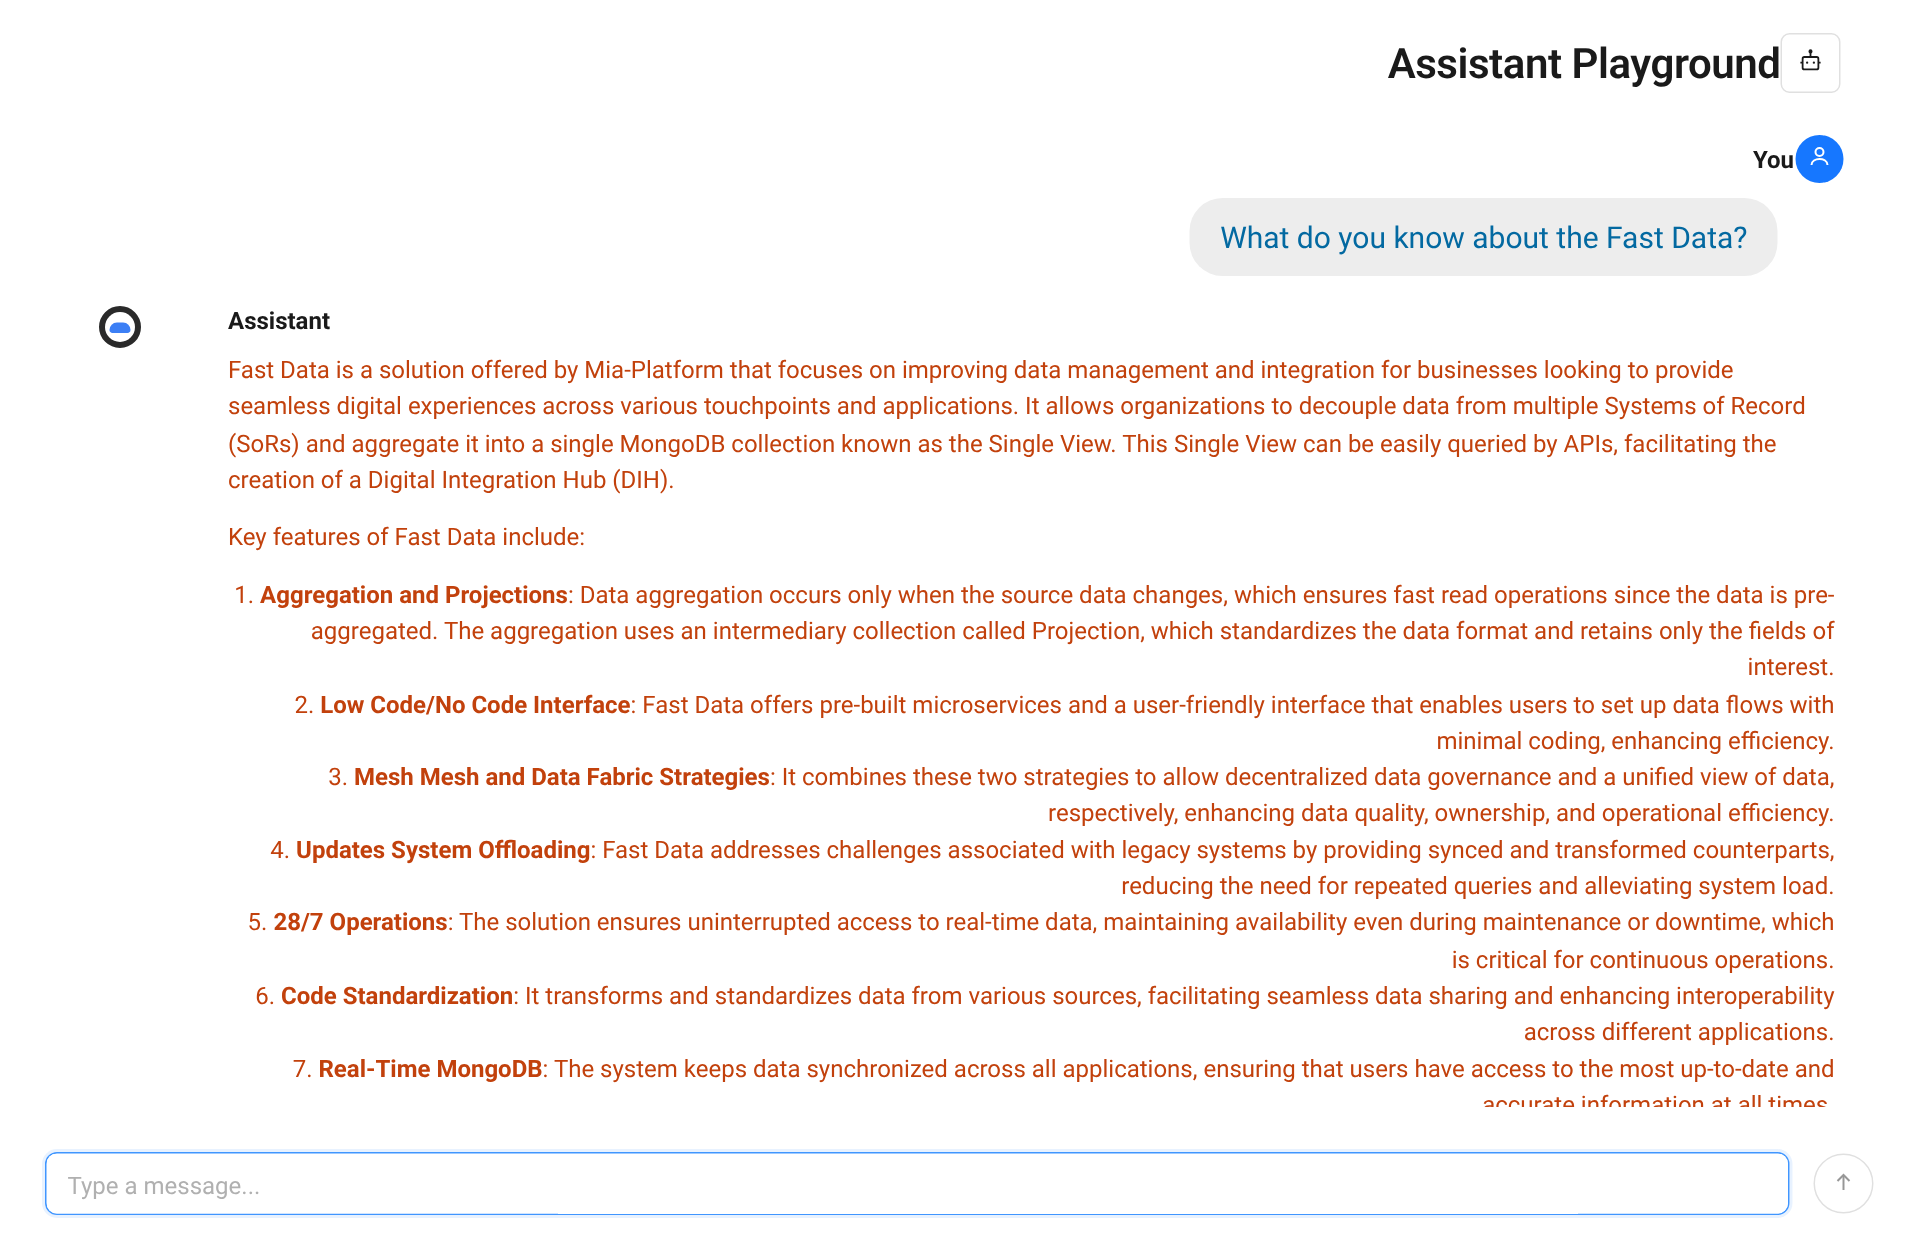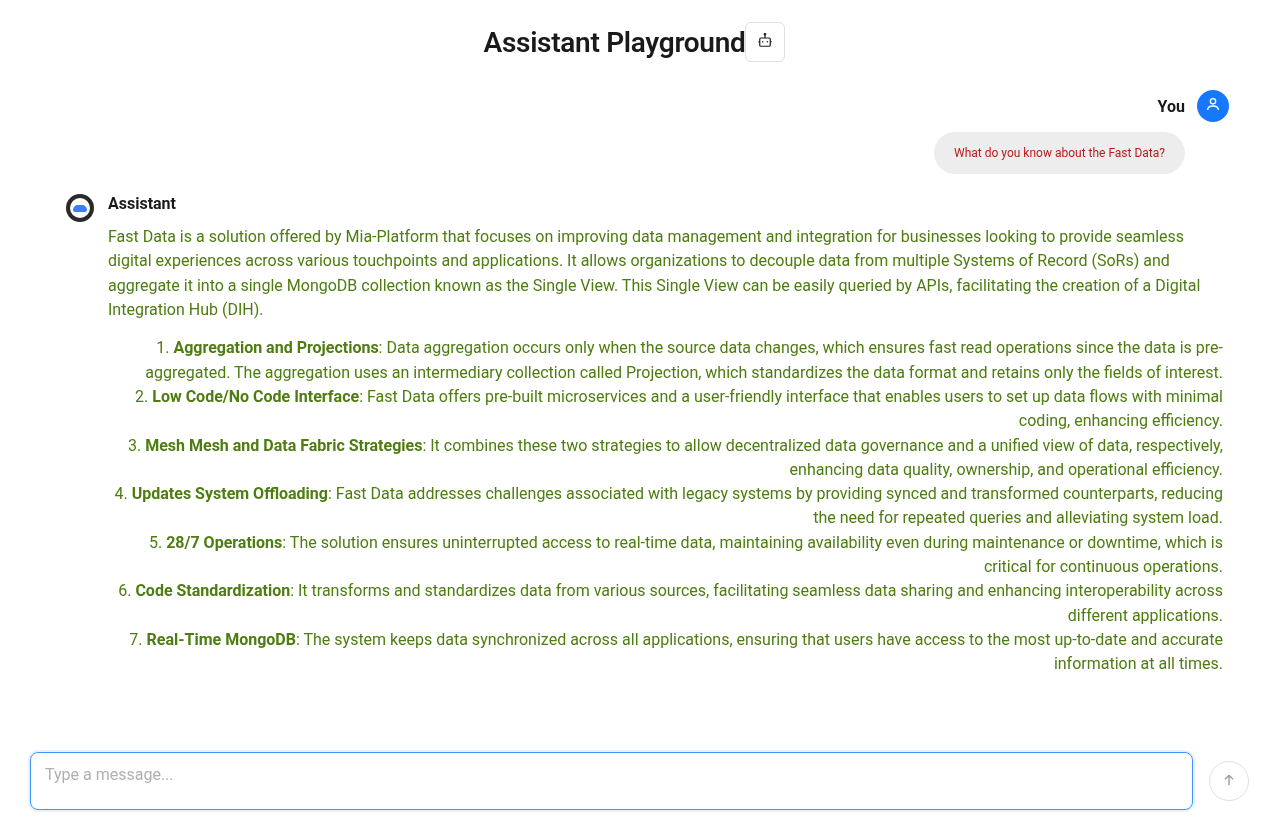--- a/index.html
+++ b/index.html
@@ -12,22 +12,22 @@
     background: #fff;
     color: #1a1a1a;
     height: 828px;
     width: 1271px;
     overflow: hidden;
     position: relative;
   }
   .header {
     display: flex;
     align-items: center;
-    justify-content: center;
-    padding: 22px 32px 10px 30px;
+    justify-content: flex-end;
+    padding: 22px 44px 10px 30px;
   }
   .header-title {
     font-size: 28px;
     font-weight: 600;
     color: #1a1a1a;
     letter-spacing: -0.3px;
   }
   .header-icon-btn {
     width: 40px;
     height: 40px;
@@ -61,21 +61,21 @@
     border: 2px solid #f0f0f0;
   }
   .chat-container::-webkit-scrollbar-button:single-button {
     height: 12px;
     background: #f0f0f0;
   }
   .user-row {
     display: flex;
     justify-content: flex-end;
     align-items: center;
-    gap: 12px;
+    gap: 1px;
     margin-top: 12px;
     margin-bottom: 10px;
     padding-right: 4px;
   }
   .user-label {
     font-weight: 700;
     font-size: 16px;
     color: #1a1a1a;
   }
   .user-avatar {
@@ -91,22 +91,22 @@
   .user-bubble-row {
     display: flex;
     justify-content: flex-end;
     padding-right: 48px;
     margin-bottom: 20px;
   }
   .user-bubble {
     background: #ededed;
     border-radius: 22px;
     padding: 14px 20px;
-    font-size: 12px;
-    color: #b91c1c;
+    font-size: 20px;
+    color: #0369a1;
     max-width: 700px;
   }
   .assistant-row {
     display: flex;
     align-items: flex-start;
     gap: 14px;
     padding-left: 36px;
     padding-right: 10px;
     margin-top: 10px;
   }
@@ -134,32 +134,33 @@
   }
   .assistant-avatar-eyes {
     width: 14px;
     height: 7px;
     background: #3c7ff5;
     border-radius: 7px 7px 3px 3px;
     position: relative;
   }
   .assistant-content {
     flex: 1;
+    margin-left: 44px;
   }
   .assistant-label {
     font-weight: 700;
     font-size: 16px;
     color: #1a1a1a;
     margin-bottom: 12px;
     display: block;
   }
   .assistant-body {
     font-size: 16px;
     line-height: 1.52;
-    color: #4d7c0f;
+    color: #c2410c;
   }
   .assistant-body p {
     margin-bottom: 14px;
   }
   .assistant-body ol {
     padding-left: 0;
     margin-left: 0;
     list-style-position: inside;
     counter-reset: item;
     text-align: right;
@@ -189,21 +190,21 @@
   }
   .message-input {
     flex: 1;
     border: 1px solid #4096ff;
     border-radius: 8px;
     padding: 12px 14px;
     font-size: 16px;
     font-family: inherit;
     outline: none;
     resize: none;
-    height: 58px;
+    height: 42px;
     line-height: 1.3;
     box-shadow: 0 0 0 2px rgba(64,150,255,0.12);
   }
   .message-input::placeholder {
     color: #b0b0b0;
   }
   .send-btn {
     width: 40px;
     height: 40px;
     border-radius: 50%;
@@ -261,20 +262,21 @@
       <span>
         <div class="assistant-avatar-inner">
           <div class="assistant-avatar-eyes"></div>
         </div>
       </span>
     </div>
     <div class="assistant-content">
       <span class="assistant-label">Assistant</span>
       <div class="assistant-body">
         <p>Fast Data is a solution offered by Mia-Platform that focuses on improving data management and integration for businesses looking to provide seamless digital experiences across various touchpoints and applications. It allows organizations to decouple data from multiple Systems of Record (SoRs) and aggregate it into a single MongoDB collection known as the Single View. This Single View can be easily queried by APIs, facilitating the creation of a Digital Integration Hub (DIH).</p>
+        <p>Key features of Fast Data include:</p>
         <ol>
           <li><b>Aggregation and Projections</b><span>: Data aggregation occurs only when the source data changes, which ensures fast read operations since the data is pre-aggregated. The aggregation uses an intermediary collection called Projection, which standardizes the data format and retains only the fields of interest.</span></li>
           <li><b>Low Code/No Code Interface</b><span>: Fast Data offers pre-built microservices and a user-friendly interface that enables users to set up data flows with minimal coding, enhancing efficiency.</span></li>
           <li><b>Mesh Mesh and Data Fabric Strategies</b><span>: It combines these two strategies to allow decentralized data governance and a unified view of data, respectively, enhancing data quality, ownership, and operational efficiency.</span></li>
           <li><b>Updates System Offloading</b><span>: Fast Data addresses challenges associated with legacy systems by providing synced and transformed counterparts, reducing the need for repeated queries and alleviating system load.</span></li>
           <li><b>28/7 Operations</b><span>: The solution ensures uninterrupted access to real-time data, maintaining availability even during maintenance or downtime, which is critical for continuous operations.</span></li>
           <li><b>Code Standardization</b><span>: It transforms and standardizes data from various sources, facilitating seamless data sharing and enhancing interoperability across different applications.</span></li>
           <li><b>Real-Time MongoDB</b><span>: The system keeps data synchronized across all applications, ensuring that users have access to the most up-to-date and accurate information at all times.</span></li>
         </ol>
       </div>

